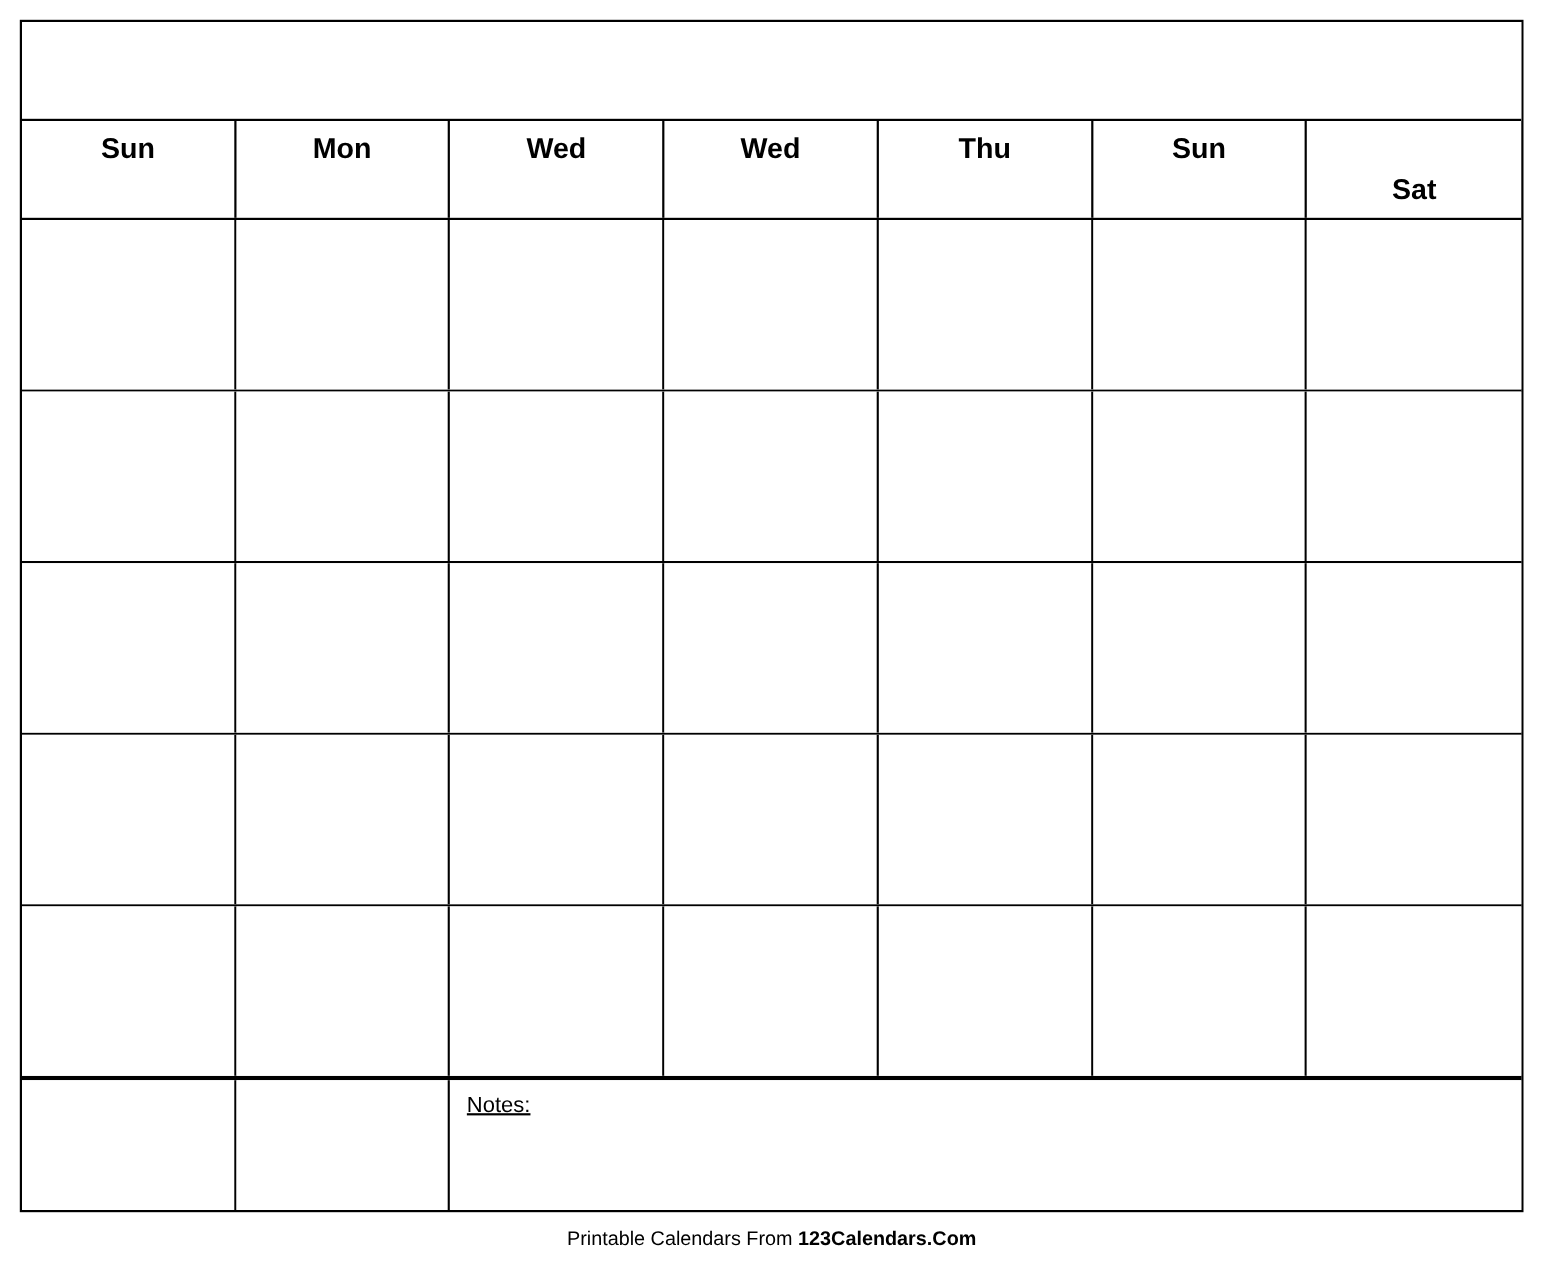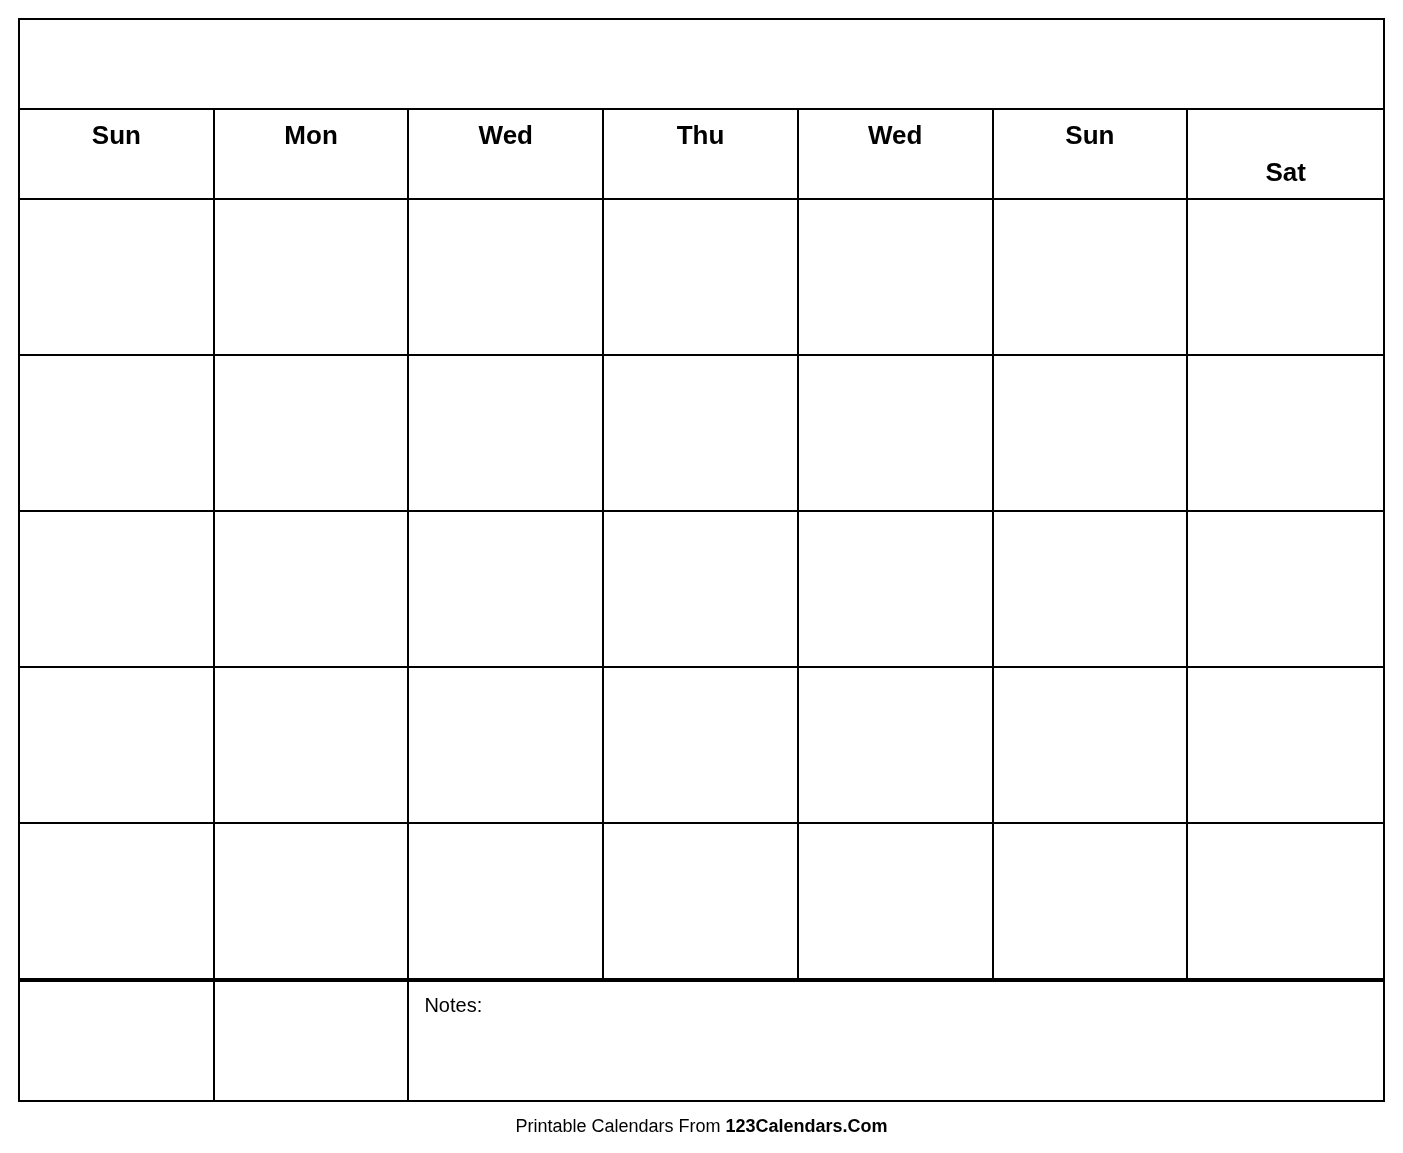--- a/index.html
+++ b/index.html
@@ -103,20 +103,21 @@
     }
 
     .notes-cell-content {
       grid-column: 3 / 8;
       padding: 12px 15px;
       background: #fff;
     }
 
     .notes-label {
       font-size: 20px;
+      text-decoration: underline;
       font-weight: normal;
     }
 
     .footer {
       margin-top: 8px;
       text-align: left;
       font-size: 18px;
       color: #000;
       padding: 6px 0;
     }
@@ -130,22 +131,22 @@
 
 <div class="page-wrapper">
   <div class="calendar-container">
 
     <div class="title-row"></div>
 
     <div class="header-row">
       <div class="header-cell">Sun</div>
       <div class="header-cell">Mon</div>
       <div class="header-cell">Wed</div>
+      <div class="header-cell">Wed</div>
       <div class="header-cell">Thu</div>
-      <div class="header-cell">Wed</div>
       <div class="header-cell">Sun</div>
       <div class="header-cell">Sat</div>
     </div>
 
     <div class="calendar-body">
 
       <div class="week-row">
         <div class="day-cell"></div>
         <div class="day-cell"></div>
         <div class="day-cell"></div>

